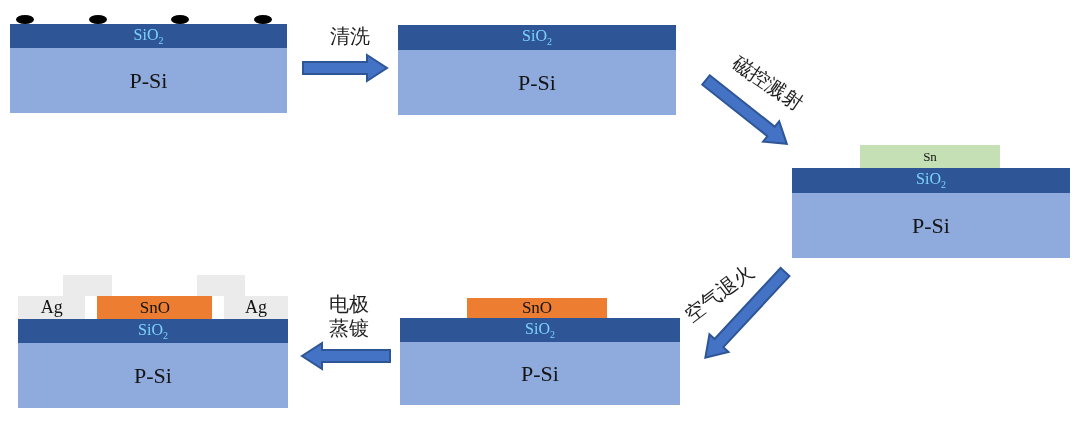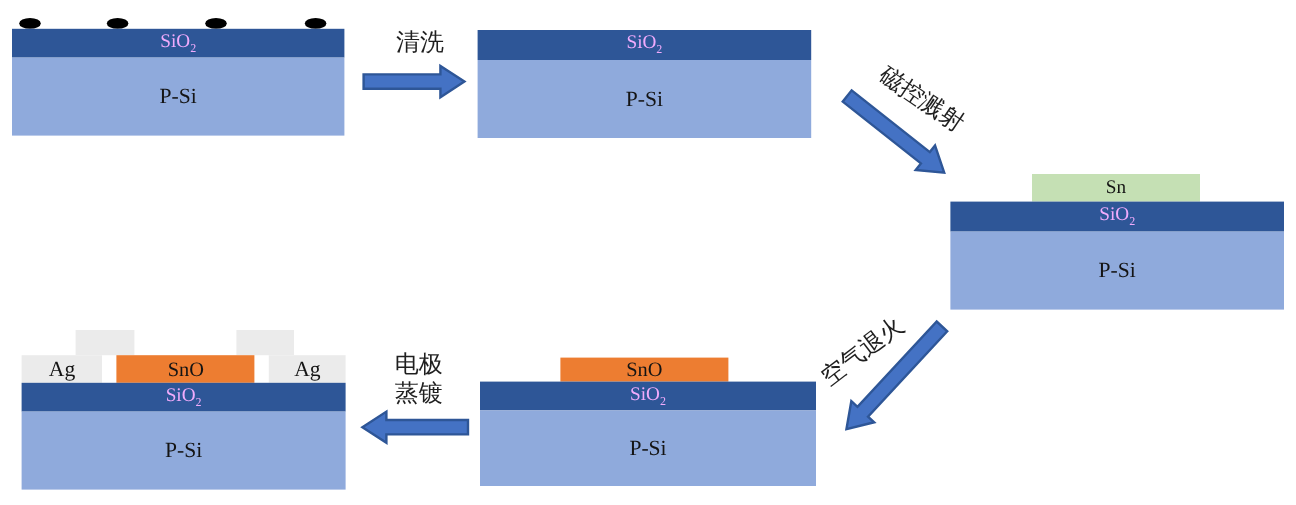--- a/index.html
+++ b/index.html
@@ -3,23 +3,23 @@
 <meta charset="utf-8">
 <style>
   html,body{margin:0;padding:0;background:#ffffff;}
   .canvas{
     position:relative;width:1080px;height:421px;background:#ffffff;overflow:hidden;
     font-family:"Liberation Serif","DejaVu Serif",serif;
   }
   .step{position:absolute;}
   .layer{position:relative;display:flex;align-items:center;justify-content:center;box-sizing:border-box;}
   .layer .lbl{white-space:nowrap;}
-  .sio2-band{height:24px;color:#f0abfc;font-size:16px;justify-content:center;}
+  .sio2-band{height:24px;color:#7dd3fc;font-size:16px;justify-content:center;}
   .sio2-band sub{font-size:10px;}
-  .psi-band{color:#141414;font-size:18px;}
+  .psi-band{color:#141414;font-size:22px;}
   .toplayer-row{position:relative;}
   .toplayer{position:absolute;top:0;display:flex;align-items:center;justify-content:center;color:#141414;box-sizing:border-box;}
   .particle{position:absolute;width:18px;height:9px;border-radius:50%;top:-9px;}
   .electrode-row{position:relative;display:flex;height:23px;gap:12px;}
   .electrode-row>div{display:flex;align-items:center;justify-content:center;color:#141414;}
   .raised{position:absolute;}
   .cn-label{
     position:absolute;color:#1f1f1f;font-size:20px;text-align:center;line-height:26px;
     font-family:"Liberation Serif","DejaVu Serif",serif;
   }
@@ -57,21 +57,21 @@
     </div>
   </div>
 
   <div class="cn-label" style="left:693px;top:70px;width:150px;transform:rotate(34deg);">磁控溅射</div>
   <svg class="arrow-svg" style="left:706px;top:65px;transform:rotate(38.3deg);transform-origin:0px 15px;" width="103" height="30">
     <polygon stroke-width="2" points="0,9 83,9 83,2 103,15 83,28 83,21 0,21" fill="#4472C4" stroke="#2E5697"></polygon>
   </svg>
 
   <div class="step" style="left:792px;top:145px;width:278px;">
     <div class="toplayer-row" style="height:23px;">
-      <div class="toplayer" style="left: 68px; width: 140px; height: 23px; font-size: 16px; background-color: rgb(197, 224, 180);">
+      <div class="toplayer" style="left: 68px; width: 140px; height: 23px; font-size: 13px; background-color: rgb(197, 224, 180);">
         <span class="lbl">Sn</span>
       </div>
     </div>
     <div class="layer sio2-band" style="height: 25px; background-color: rgb(46, 86, 151);">
       <span class="lbl"><span>SiO</span><sub>2</sub></span>
     </div>
     <div class="layer psi-band" style="height: 65px; background-color: rgb(143, 170, 220);">
       <span class="lbl">P-Si</span>
     </div>
   </div>

